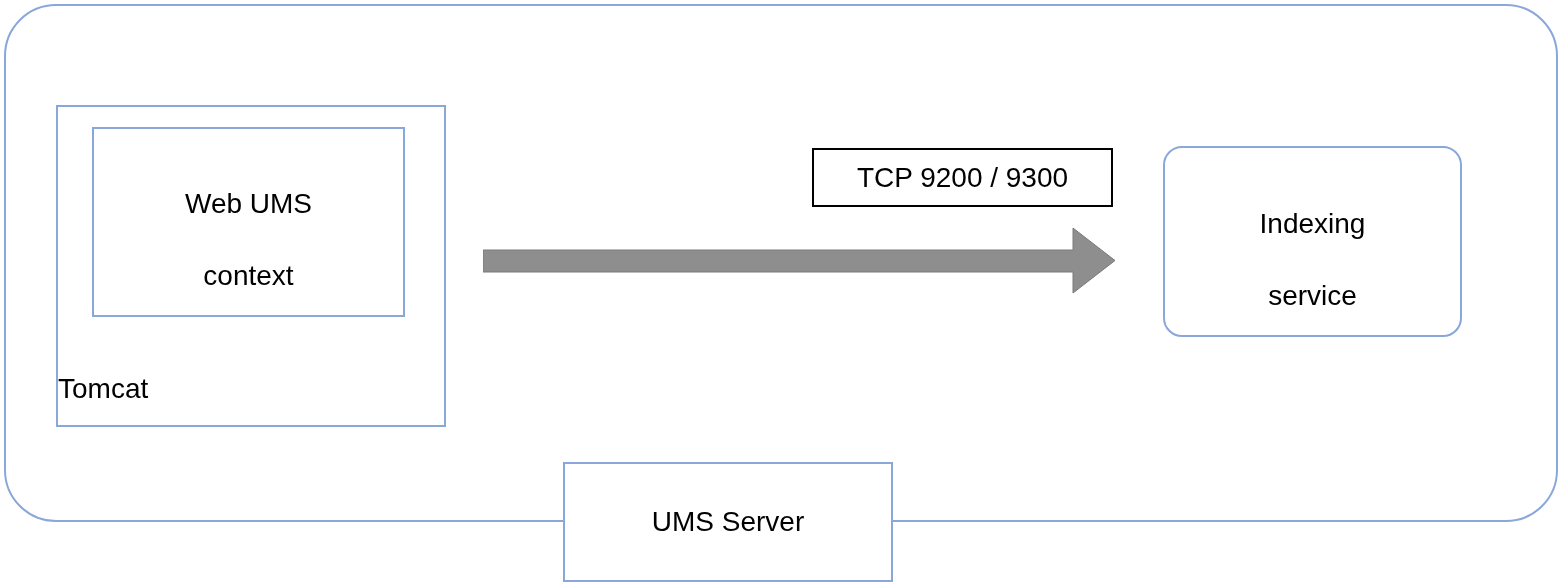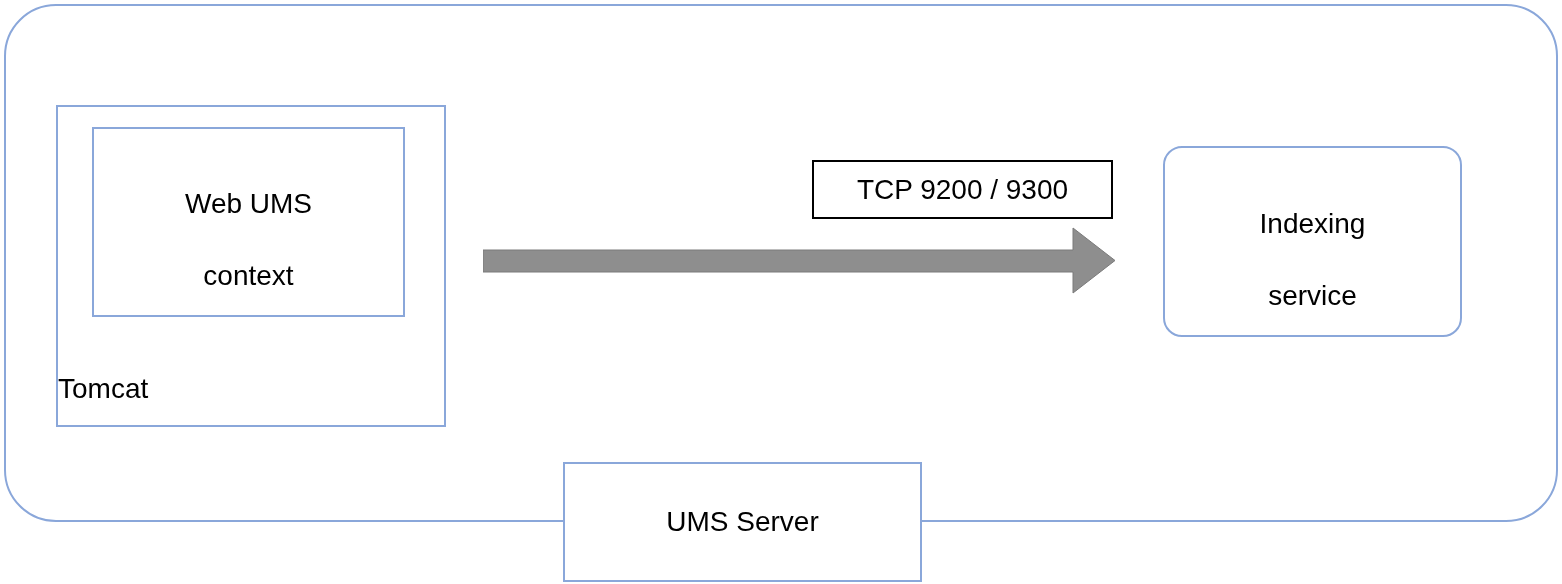--- a/index.html
+++ b/index.html
@@ -37,41 +37,41 @@
   .tomcat-box { left: 56px; top: 105px; width: 390px; height: 322px; }
   .web-ums-box {
     left: 92px; top: 127px; width: 313px; height: 190px;
     display: flex; align-items: center; justify-content: center;
   }
   .indexing-box {
     left: 1163px; top: 146px; width: 299px; height: 191px;
     display: flex; align-items: center; justify-content: center; border-radius: 19px;
   }
   .ums-server-box {
-    left: 563px; top: 462px; width: 359px; height: 120px;
+    left: 563px; top: 462px; width: 330px; height: 120px;
     display: flex; align-items: center; justify-content: center;
     z-index: 5;
   }
   .diagram-label {
     font-size: 28px;
     line-height: 36px;
     text-align: center;
     white-space: pre-line;
   }
   .tomcat-label {
     position: absolute;
     left: 0; right: 0;
     bottom: 18px;
     text-align: left;
     font-size: 28px;
     line-height: 36px;
   }
   .tcp-label-box {
     position: absolute;
-    left: 812px; top: 160px; width: 301px; height: 59px;
+    left: 812px; top: 148px; width: 301px; height: 59px;
     border: 2px solid var(--label-border);
     background: var(--bg);
     display: flex; align-items: center; justify-content: center;
     font-size: 28px;
     z-index: 3;
   }
   .arrow-svg {
     position: absolute;
     left: 483px; top: 227px;
     width: 636px; height: 67px;

